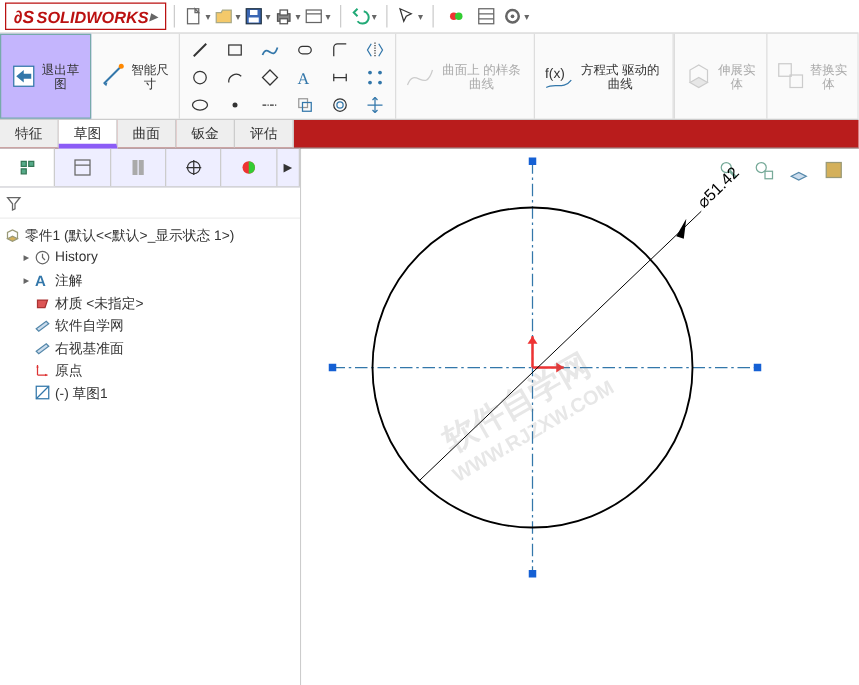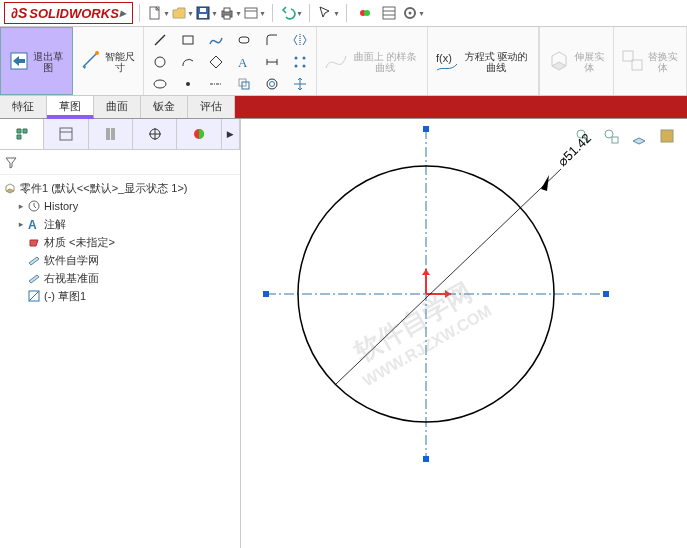--- a/index.html
+++ b/index.html
@@ -393,20 +393,30 @@
             <svg width="14" height="14">
               <path d="M2 10L10 4l2 2-8 6z" fill="#cde" stroke="#58a"></path>
             </svg>
           </span>
           <span>右视基准面</span>
         </div>
       <div class="tnode">
           <span class="tind" style="width:24px"></span>
           <span class="ti">
             <svg width="14" height="14">
+              <path d="M3 11h8M3 11V3" stroke="#d33" fill="none"></path>
+              <path d="M11 11l-2-1v2zM3 3l-1 2h2z" fill="#d33"></path>
+            </svg>
+          </span>
+          <span>原点</span>
+        </div>
+      <div class="tnode">
+          <span class="tind" style="width:24px"></span>
+          <span class="ti">
+            <svg width="14" height="14">
               <rect x="2" y="2" width="10" height="10" fill="none" stroke="#37a"></rect>
               <line x1="2" y1="12" x2="12" y2="2" stroke="#37a"></line>
             </svg>
           </span>
           <span>(-) 草图1</span>
         </div>
     </div>
   </div>
 
   <div class="canvas">

